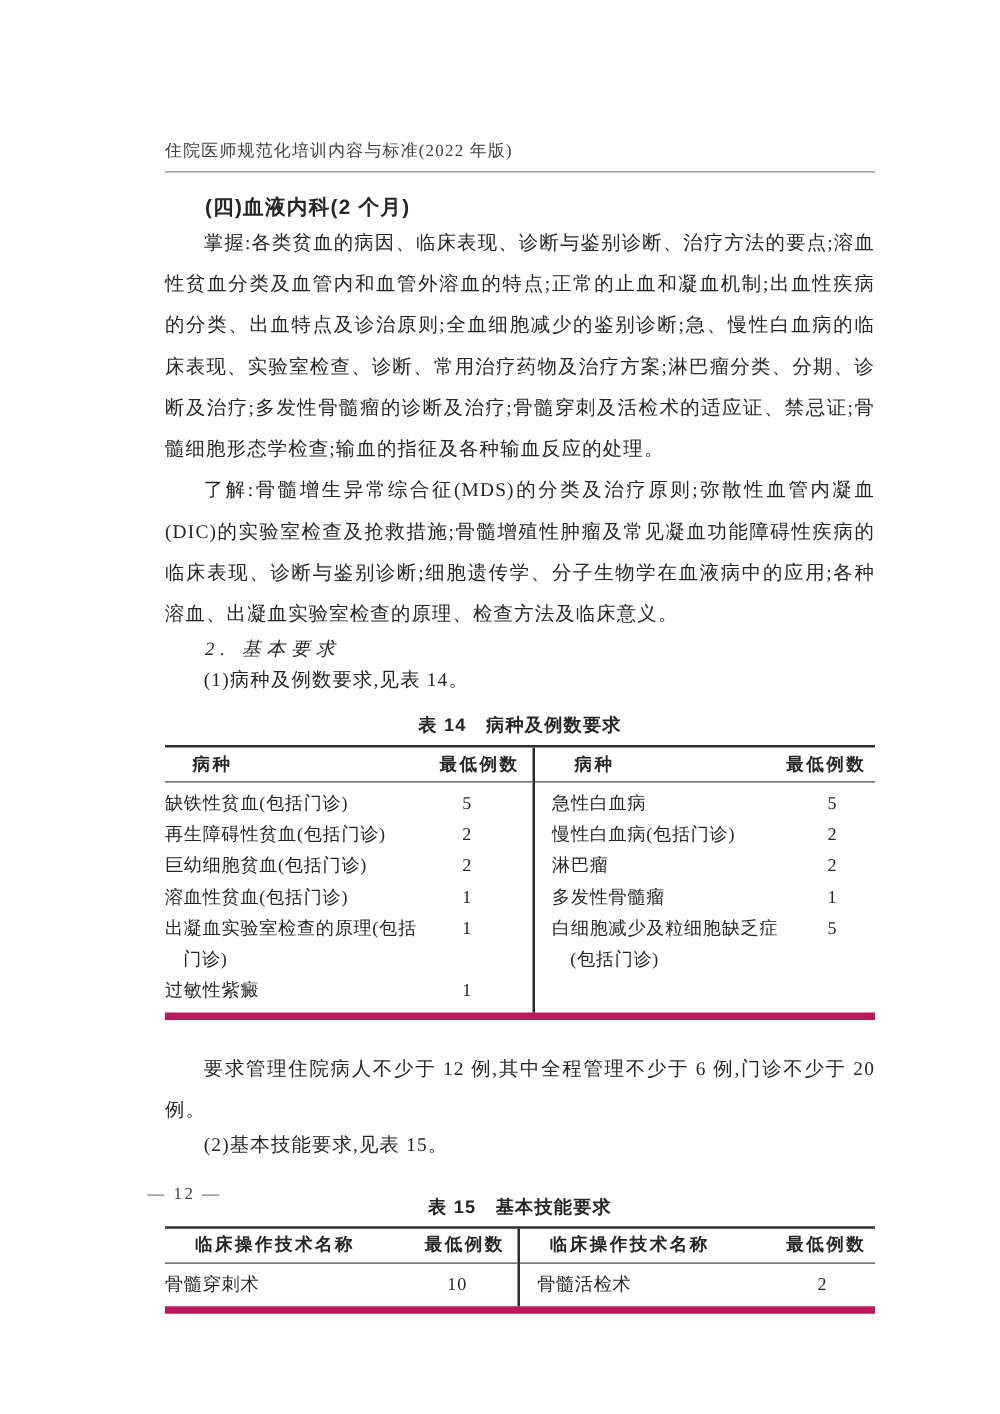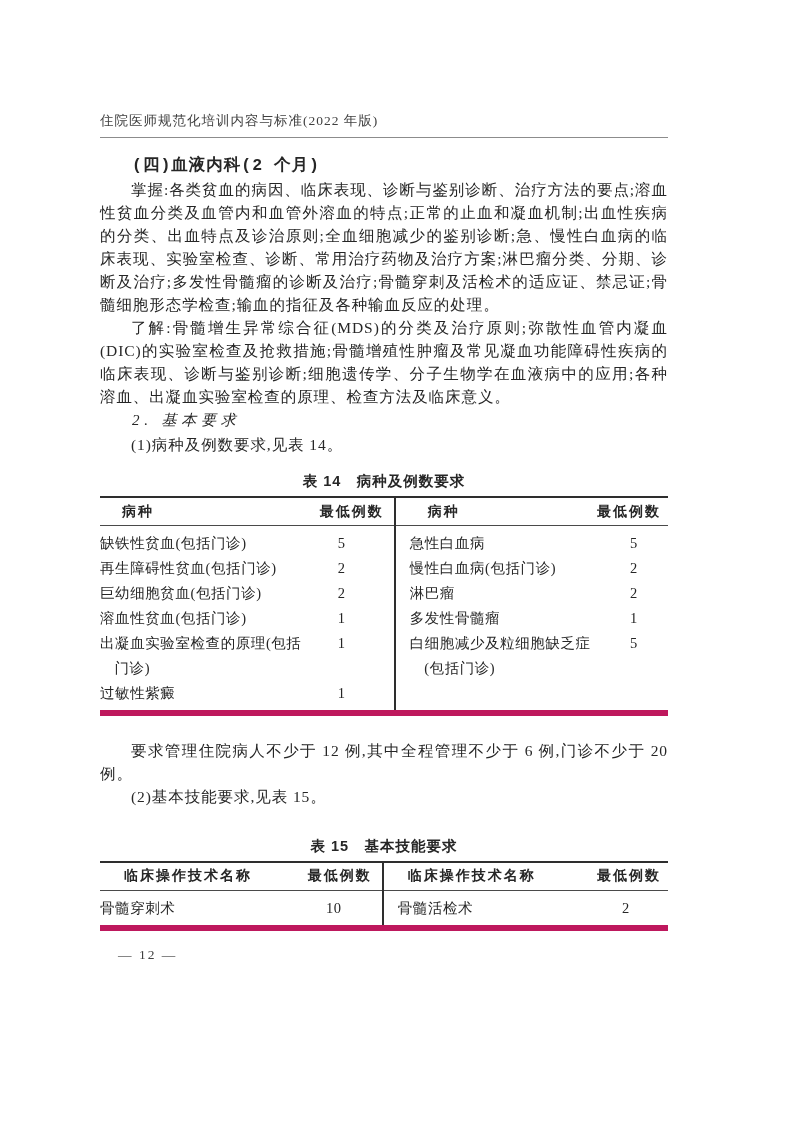--- a/index.html
+++ b/index.html
@@ -3,56 +3,56 @@
 <meta charset="utf-8">
 <style>
   html,body { margin:0; padding:0; }
   body {
     width:800px; height:1131px;
     background:#ffffff;
     color:#262626;
     font-family:"Liberation Serif","DejaVu Serif",serif;
   }
   .page { position:relative; width:800px; height:1131px; overflow:hidden; background:#fff; }
-  .content { position:absolute; left:100px; top:0; width:568px; }
+  .content { position:absolute; left:132px; top:0; width:568px; }
 
   
   .doc-header {
     margin-top:112px;
     font-size:13.5px;
     color:#3f3f3f;
     letter-spacing:1px;
     padding-bottom:7px;
     border-bottom:1.5px solid #8c8c8c;
   }
 
   
   .section-heading {
     margin-top:16px;
     padding-left:32px;
-    font-family:Liberation Mono, monospace;
+    font-family:Liberation Sans, sans-serif;
     font-weight:bold;
     font-size:16.5px;
     letter-spacing:1px;
     line-height:24px;
   }
   .kaiti-sub {
     margin-top:5px;
     padding-left:32px;
     font-style:italic;
     font-size:15px;
     letter-spacing:0.32em;
     line-height:24.5px;
   }
 
   
   .para {
     margin:0;
     font-size:15.5px;
-    line-height:23px;
+    line-height:33px;
     text-align:justify;
     text-indent:2em;
     letter-spacing:0.06em;
   }
   .para-item { margin:0; font-size:15.5px; line-height:24.5px; text-indent:2em; letter-spacing:0.06em; }
   .gap-top { margin-top:23px; }
 
   
   .tbl-caption {
     margin-top:14px;

